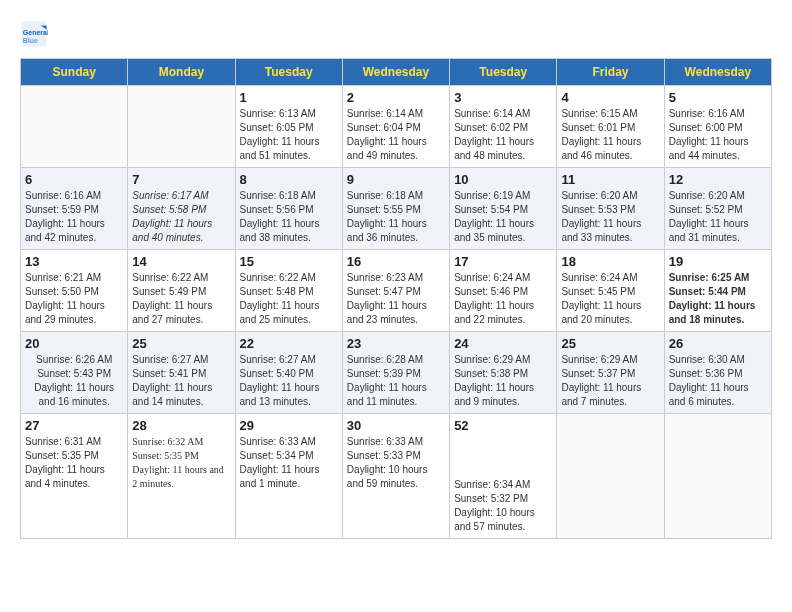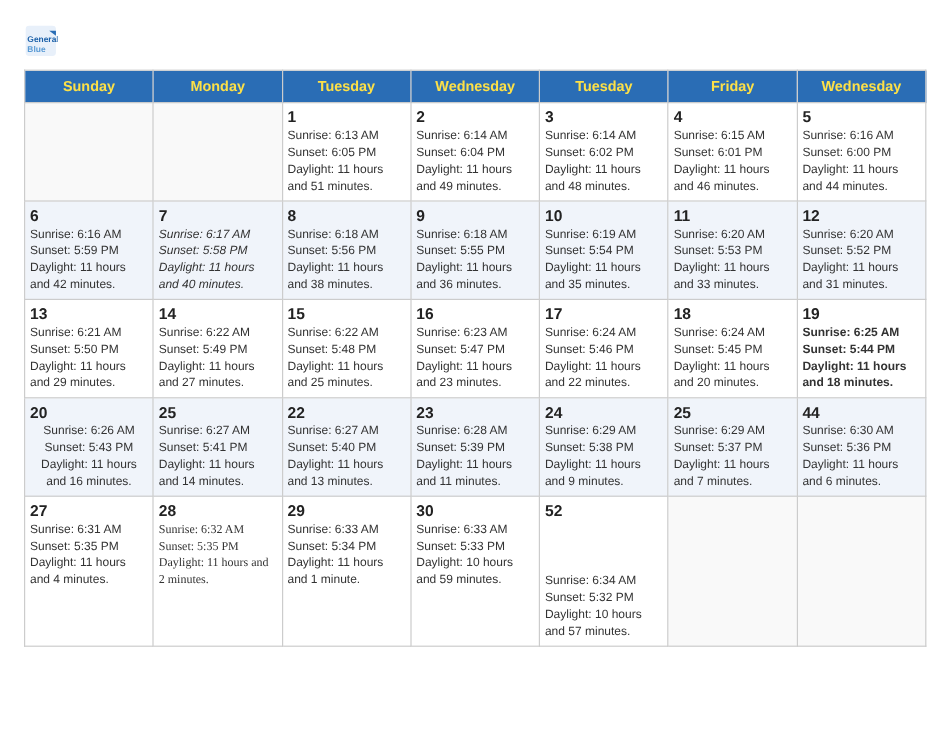--- a/index.html
+++ b/index.html
@@ -269,21 +269,21 @@
 Sunset: 5:38 PM
 Daylight: 11 hours and 9 minutes.</div>
         </td>
         <td>
           <span class="day-num">25</span>
           <div class="day-info" style="white-space: pre-line;">Sunrise: 6:29 AM
 Sunset: 5:37 PM
 Daylight: 11 hours and 7 minutes.</div>
         </td>
         <td>
-          <span class="day-num">44</span>
+          <span class="day-num">26</span>
           <div class="day-info" style="white-space: pre-line;">Sunrise: 6:30 AM
 Sunset: 5:36 PM
 Daylight: 11 hours and 6 minutes.</div>
         </td>
       </tr>
       <tr>
         <td>
           <span class="day-num">27</span>
           <div class="day-info" style="white-space: pre-line;">Sunrise: 6:31 AM
 Sunset: 5:35 PM

